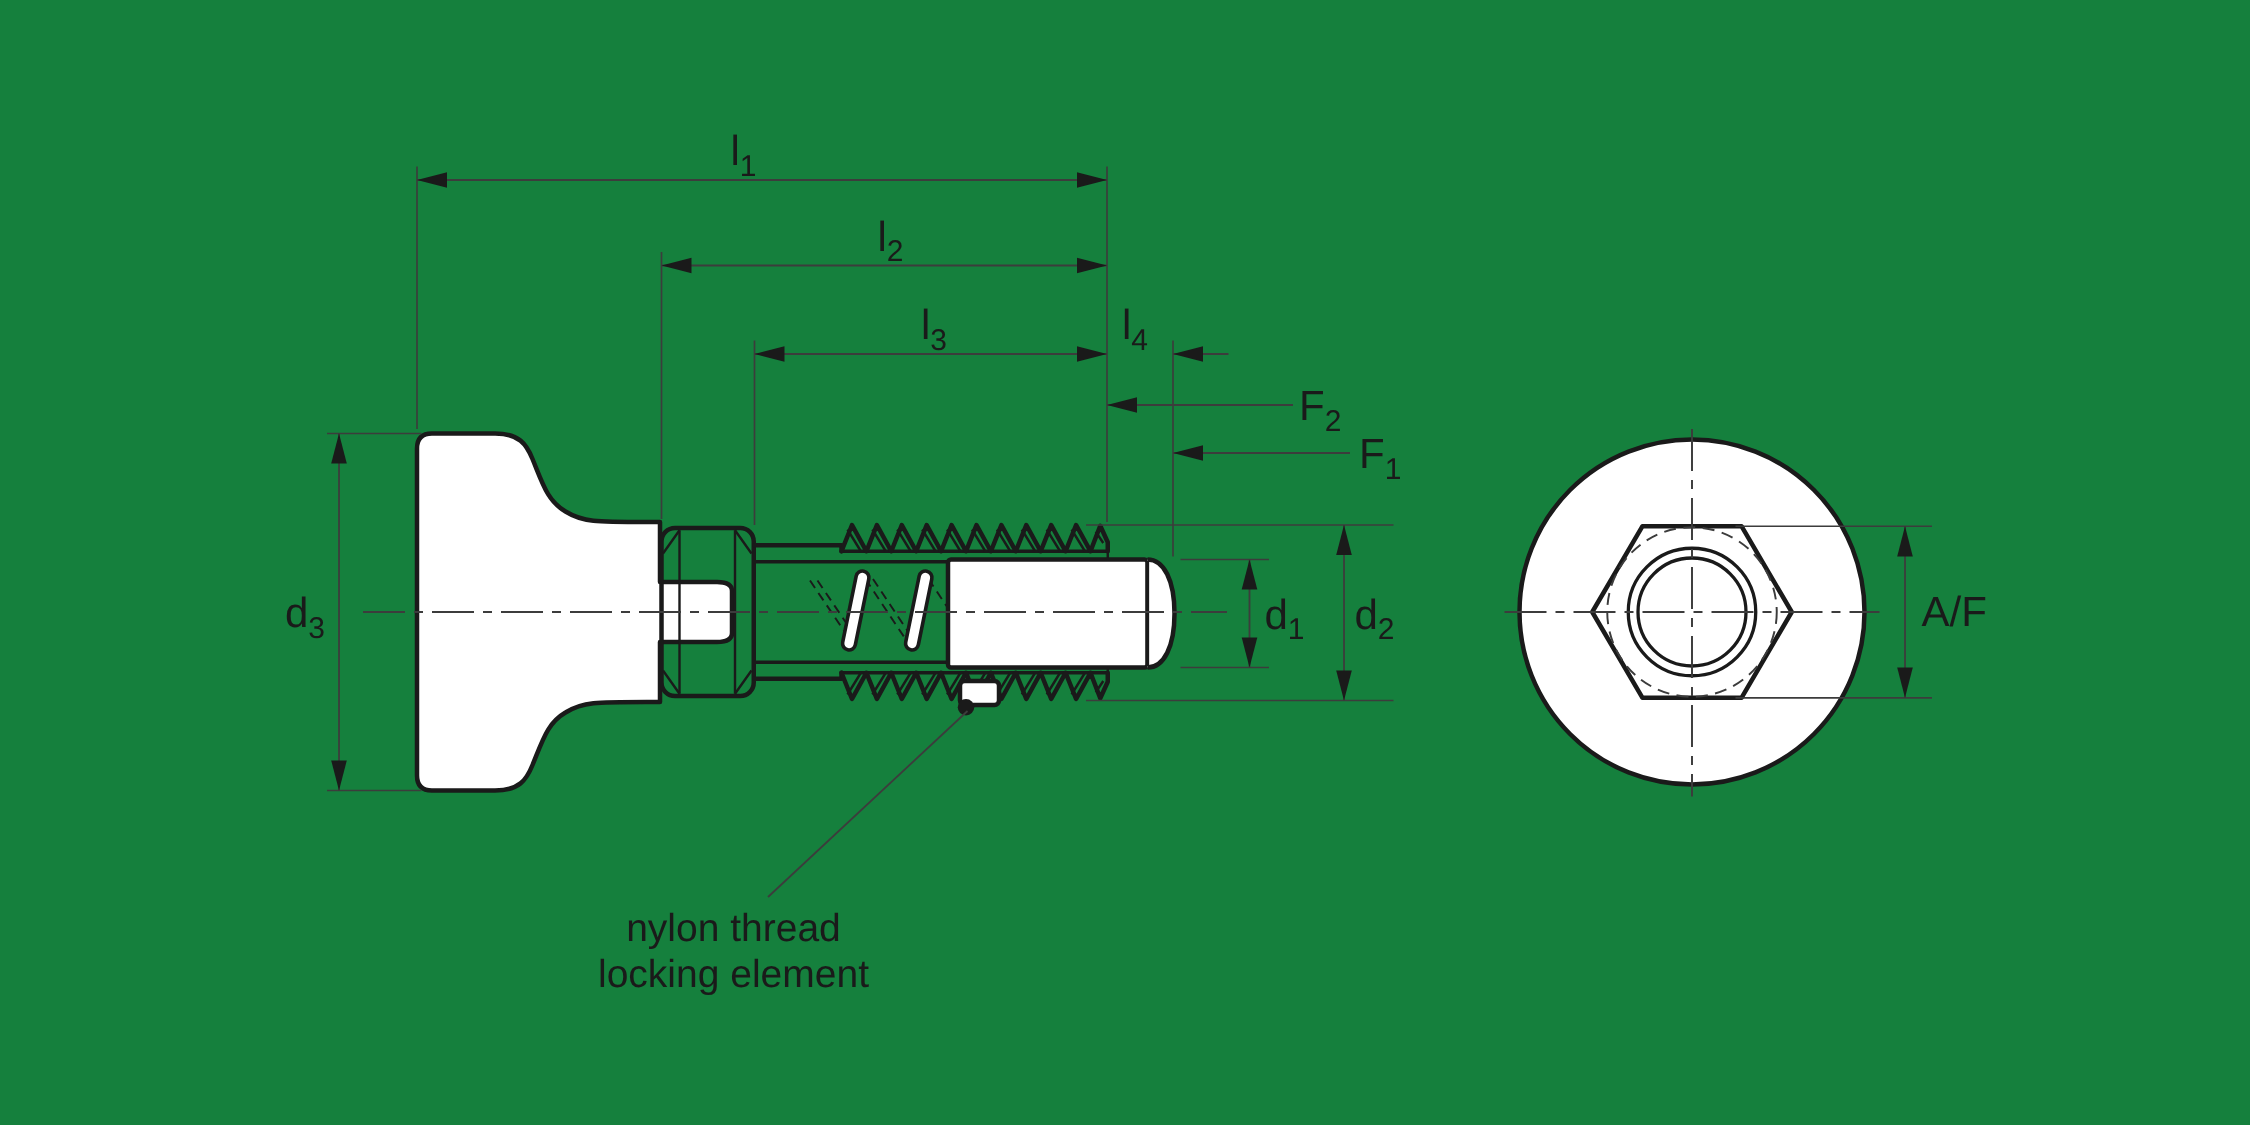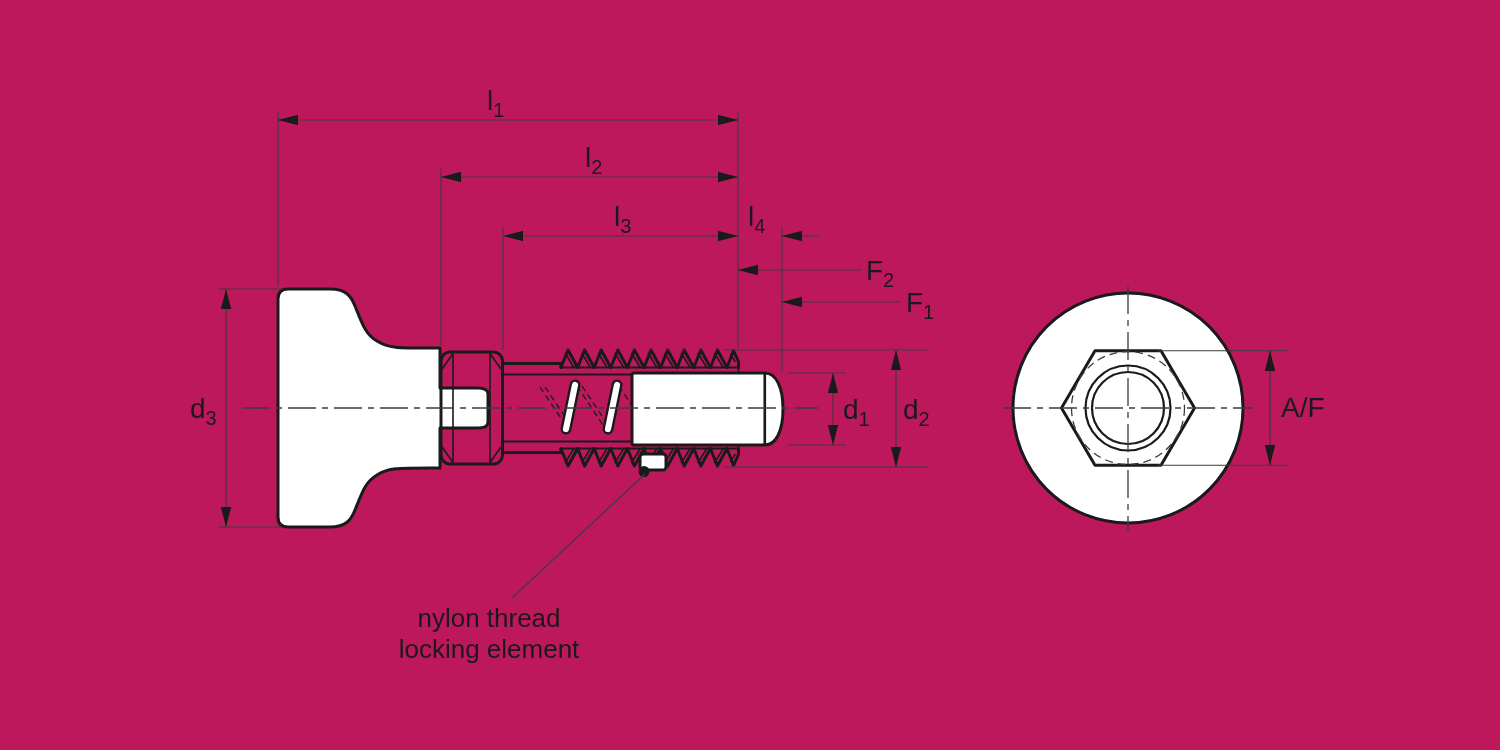--- a/index.html
+++ b/index.html
@@ -1,16 +1,16 @@
 <!DOCTYPE html>
 <html><head>
 <meta charset="utf-8">
 <style>
   html,body{margin:0;padding:0;background:#ffffff;}
-  .stage{width:1500px;height:750px;position:relative;background:#be185d;overflow:hidden;}
+  .stage{width:1500px;height:750px;position:relative;background:#15803d;overflow:hidden;}
   svg{display:block;}
   text{font-family:"Liberation Sans","DejaVu Sans",sans-serif;fill:#1a1a1a;}
   .dim-label{font-size:28px;}
   .dim-sub{font-size:20px;}
   .note-text{font-size:26px;}
   .outline{stroke:#1a1a1a;stroke-width:3;fill:none;stroke-linejoin:round;stroke-linecap:round;}
   .outline-fill{stroke:#1a1a1a;stroke-width:3;fill:#ffffff;stroke-linejoin:round;}
   .medline{stroke:#1a1a1a;stroke-width:2.2;fill:none;stroke-linejoin:round;}
   .thinline{stroke:#1a1a1a;stroke-width:1.6;fill:none;}
   .dimline{stroke:#3c3c3c;stroke-width:1.2;fill:none;}

